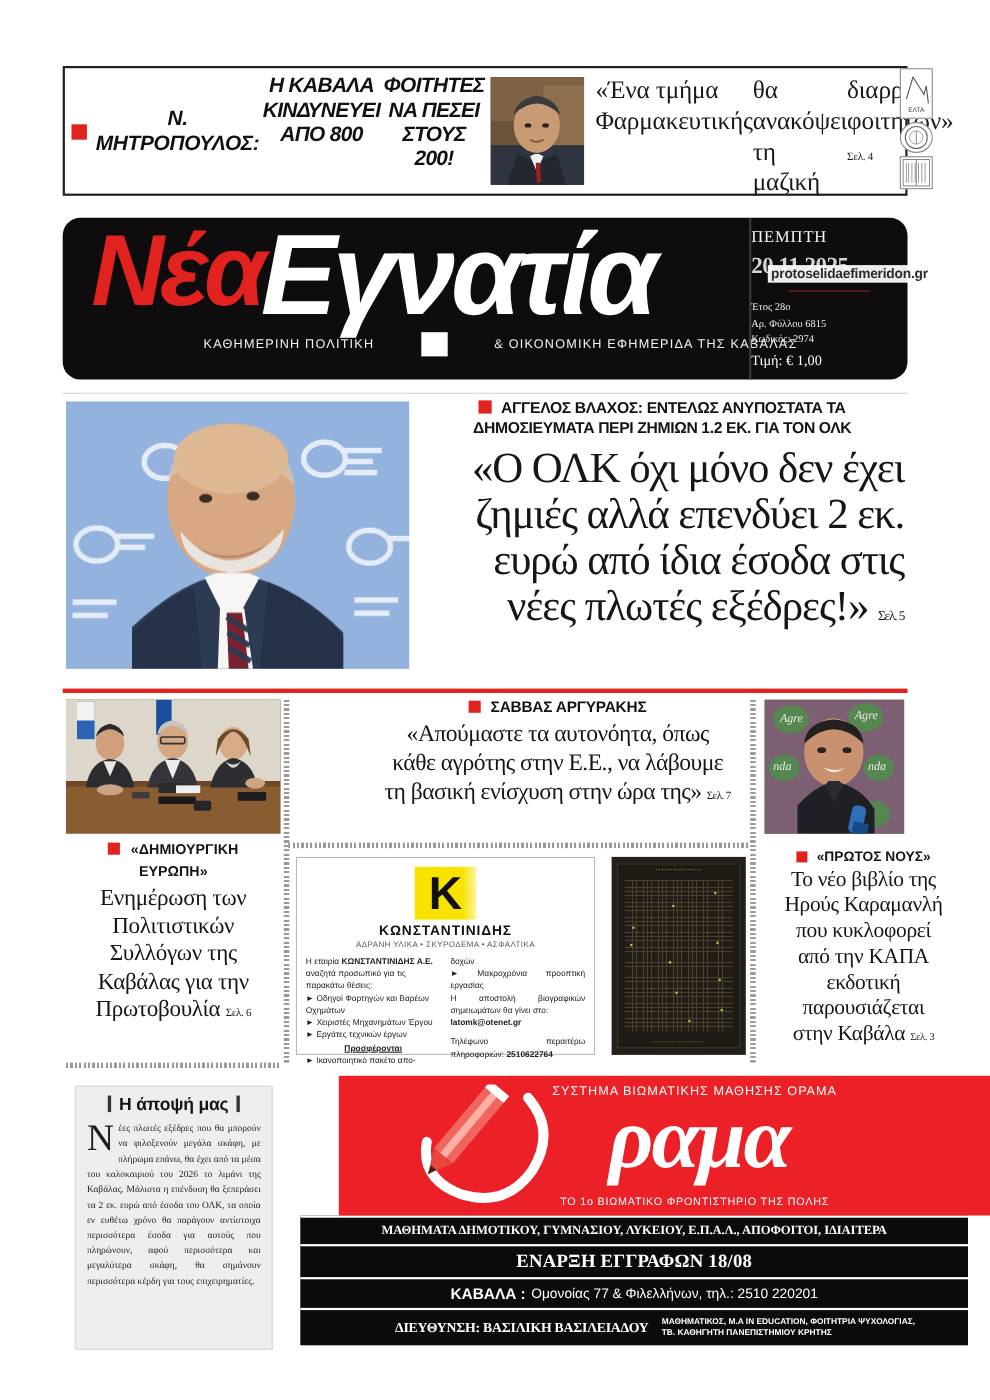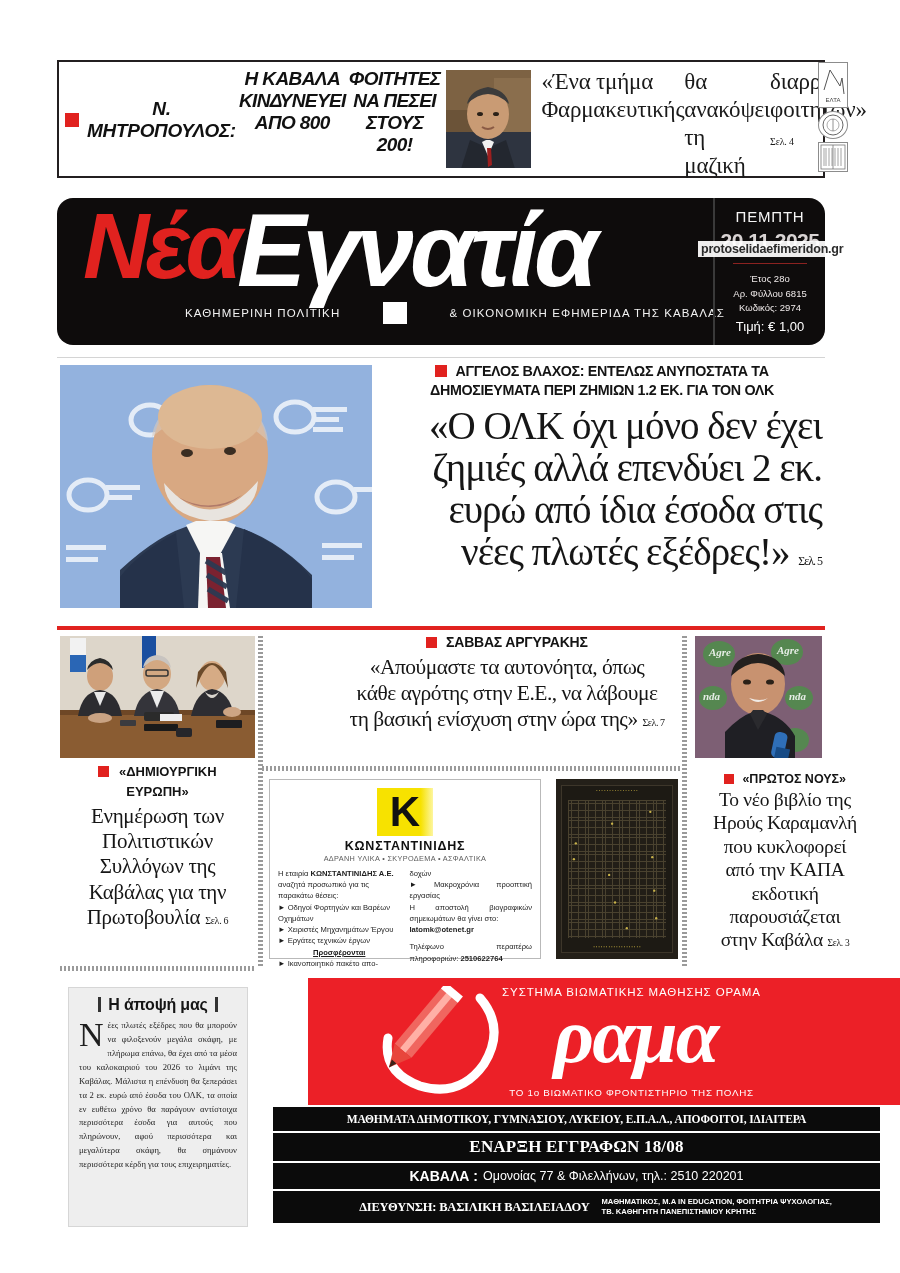--- a/index.html
+++ b/index.html
@@ -45,22 +45,22 @@
             font-weight:bold; font-style:italic; font-size:92px; color:#e1221f;
             letter-spacing:-4px; line-height:1; }
   .mh-eg { position:absolute; left:168px; top:4px; font-family:"Liberation Sans", sans-serif;
            font-weight:bold; font-style:italic; font-size:104px; color:#ffffff;
            letter-spacing:-4px; line-height:1; }
   .mh-sub { position:absolute; left:128px; top:104px; width:540px;
             display:flex; justify-content:space-between; align-items:center;
             font-size:11.5px; letter-spacing:1.1px; color:#f2f2f2; font-weight:normal; }
   .mh-sub-gap { width:24px; height:22px; background:#fff; }
 
-  .mh-right { position:absolute; right:0; top:0; width:112px; height:147px;
-              border-left:2px solid #3a3a3a; text-align:center; padding-top:10px; }
+  .mh-right { position:absolute; right:0; top:0; width:144px; height:147px;
+              border-left:2px solid #3a3a3a; text-align:left; padding-top:10px;font-family:Liberation Serif, serif; }
   .mh-day { font-size:15px; letter-spacing:0.8px; color:#f5f5f5; font-weight:normal; }
   .mh-date { font-size:21px; font-weight:bold; color:#d8d3d3; margin-top:4px;
              letter-spacing:-0.5px; }
   .mh-rule { width:74px; height:1px; background:#8b2220; margin:10px auto 8px auto; }
   .mh-info { font-size:9.5px; color:#efeaea; line-height:1.55; }
   .mh-price { font-size:13px; color:#ffffff; margin-top:3px; }
 
   
   .watermark { position:absolute; left:698px; top:241px; z-index:40;
                font-family:"Liberation Sans", sans-serif; font-weight:bold;
@@ -88,21 +88,21 @@
   .mid { position:absolute; left:57px; top:634px; width:768px; height:130px; }
   .mid-photo { position:absolute; left:3px; top:2px; width:195px; height:122px;
                overflow:hidden; background:#6b5642; }
   .mid-text { position:absolute; left:266px; top:0px; width:368px; text-align:center; }
   .mid-kicker { font-weight:bold; font-size:14px; letter-spacing:-0.2px; color:#141414; }
   .mid-kicker .redsq { width:11px; height:11px; margin-right:5px; vertical-align:-1px; }
   .mid-h { font-family:"Liberation Serif", serif; font-size:21.5px; color:#161616;
            line-height:1.22; letter-spacing:-0.5px; margin-top:4px; }
   .mid-h .sel { font-size:10px; }
   .mid-photo2 { position:absolute; left:638px; top:2px; width:127px; height:122px;
-                overflow:hidden; background:#5c6b4a;font-weight:bold; }
+                overflow:hidden; background:#5c6b4a; }
 
   .vdash { position:absolute; width:5px; background-image:
       repeating-linear-gradient(to bottom,#9a9a9a 0 2px, transparent 2px 4px); }
   .hdash { position:absolute; height:5px; background-image:
       repeating-linear-gradient(to right,#9a9a9a 0 2px, transparent 2px 4px); }
 
   
   .col-left { position:absolute; left:60px; top:762px; width:195px; text-align:center; }
   .cl-kicker { font-weight:bold; font-size:13px; line-height:1.5; color:#141414; }
   .cl-kicker .redsq { width:11px; height:11px; margin-right:6px; vertical-align:-1px; }

